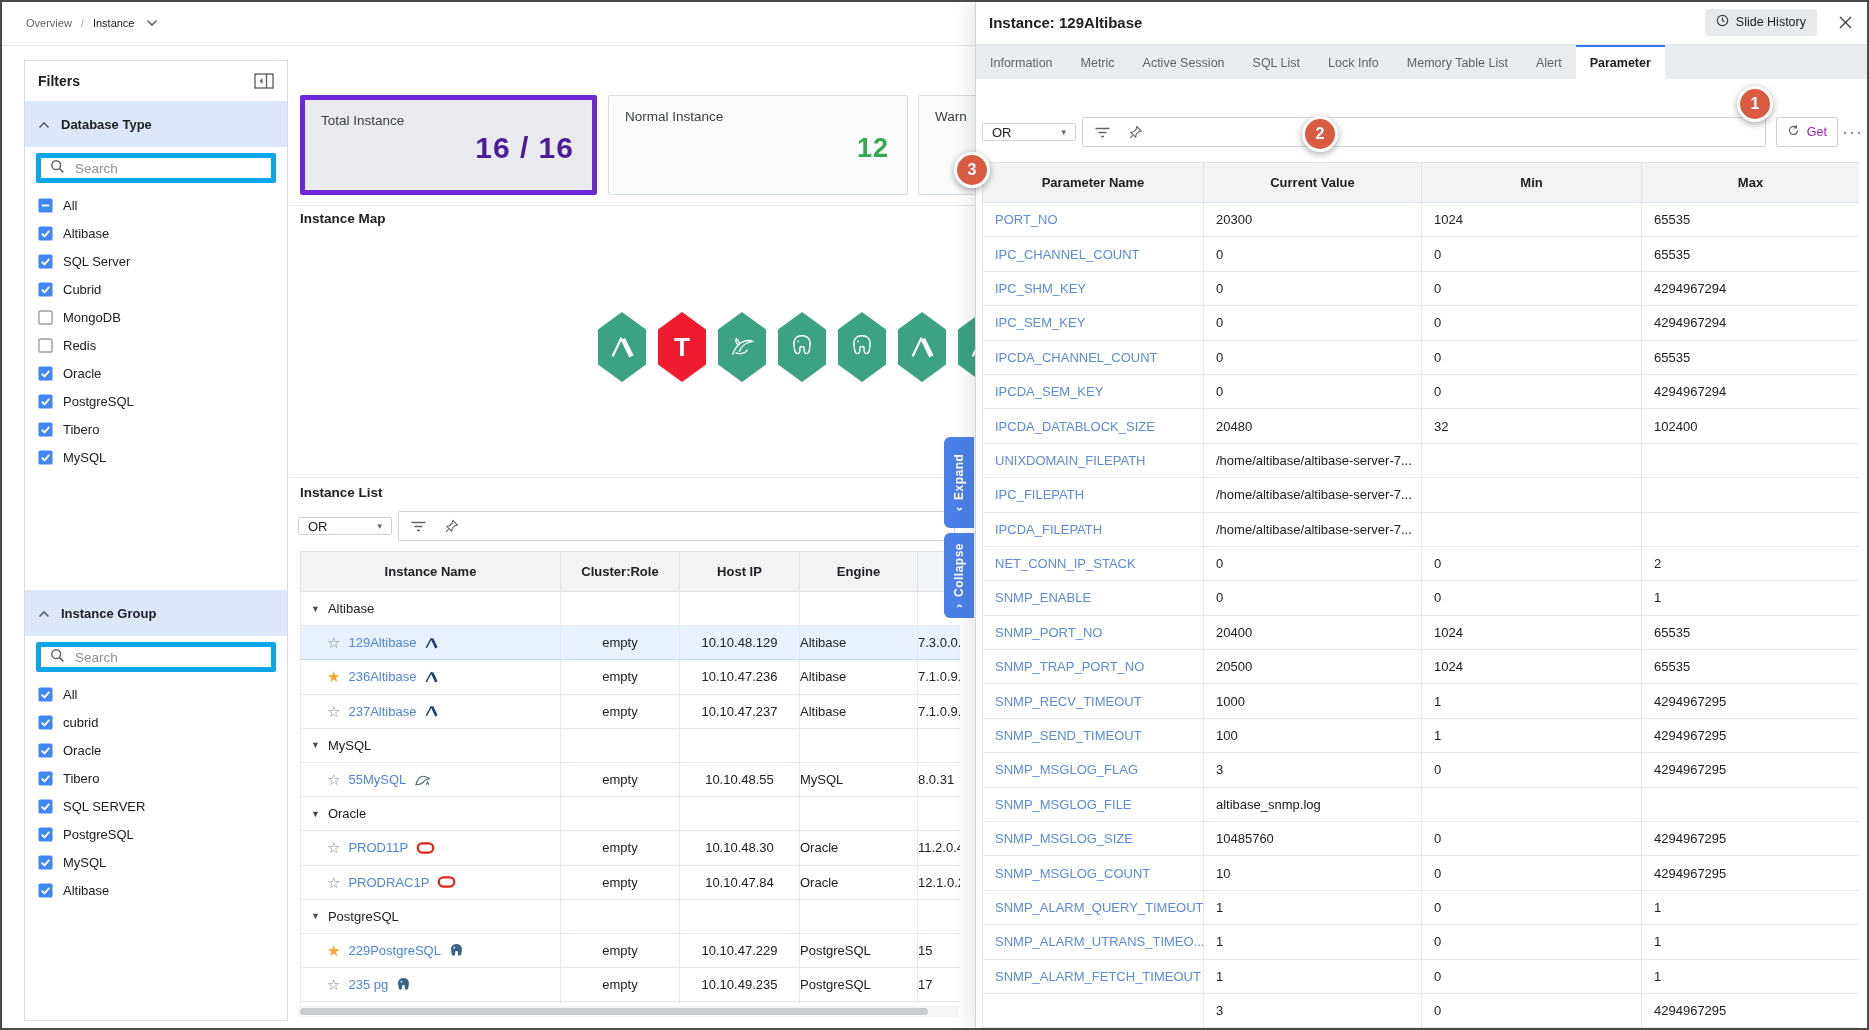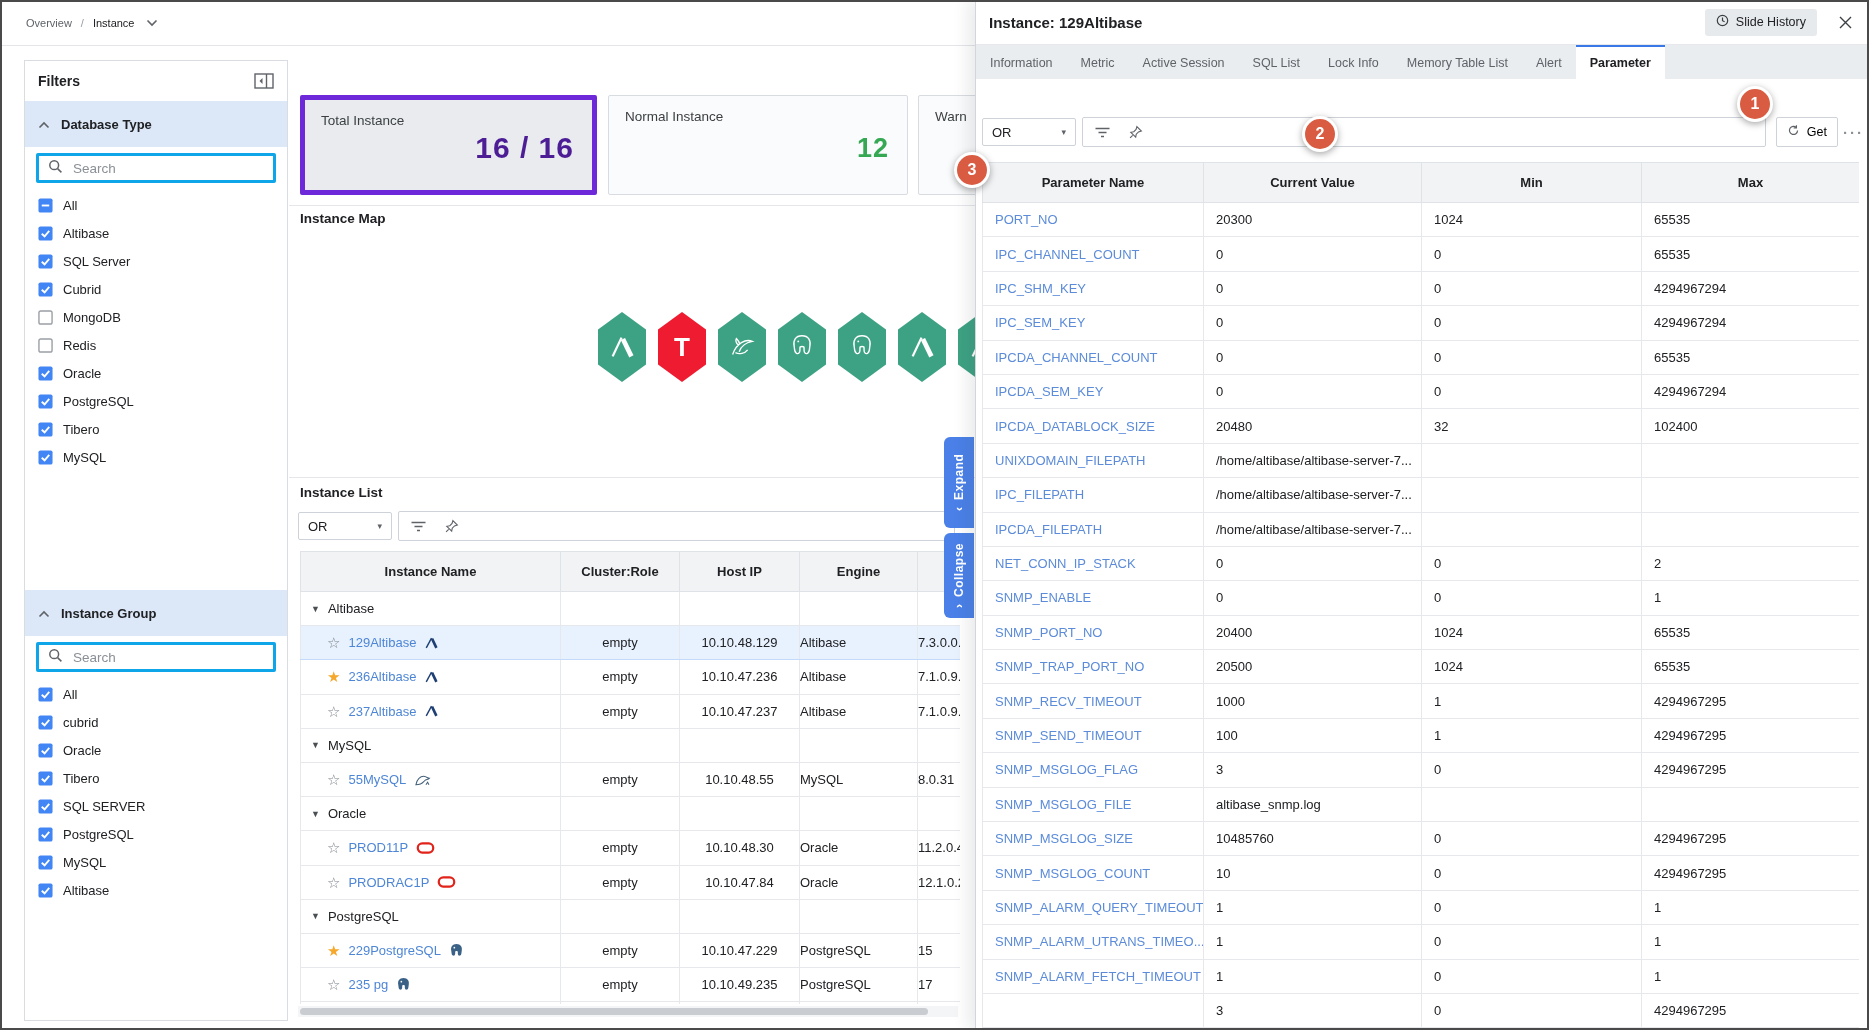--- a/index.html
+++ b/index.html
@@ -15,21 +15,21 @@
   .bc-sep{color:#9aa0a6;}
   .bc-cur{color:#202124;cursor:pointer;}
   .bc-caret{display:inline-flex;margin-left:2px;cursor:pointer;}
 
   
   .sidebar{position:absolute;left:24px;top:60px;width:264px;height:961px;border:1px solid #d9dde2;background:#fff;box-sizing:border-box;}
   .sb-head{height:40px;display:flex;align-items:center;justify-content:space-between;padding:0 13px;}
   .sb-title{font-weight:bold;font-size:14px;}
   .sb-collapse{cursor:pointer;display:inline-flex;}
   .sec-head{height:46px;background:#dce8f8;display:flex;align-items:center;gap:11px;padding:0 13px;font-weight:bold;cursor:pointer;}
-  .search{margin:6px 11px 4px;height:30px;border:3px solid #0ea5e9;border-radius:2px;display:flex;align-items:center;gap:8px;padding:0 9px;box-sizing:border-box;}
+  .search{margin:6px 11px 4px;height:30px;border:5px solid #0ea5e9;border-radius:2px;display:flex;align-items:center;gap:8px;padding:0 9px;box-sizing:border-box;}
   .search input{border:none;outline:none;flex:1;font-family:"Liberation Sans",sans-serif;font-size:13.5px;color:#202124;background:transparent;min-width:0;}
   .search input::placeholder{color:#8a9096;}
   .items{padding-top:4px;}
   .chk-row{display:flex;align-items:center;gap:10px;height:28px;padding:0 13px;cursor:pointer;}
   .chk{width:15px;height:15px;display:inline-flex;flex:none;}
   .chk svg{width:15px;height:15px;}
   .section2{margin-top:119px;}
 
   
   .card{position:absolute;top:95px;height:100px;box-sizing:border-box;border:1px solid #d8dce0;background:#fafbfc;border-radius:2px;cursor:pointer;}
@@ -48,21 +48,21 @@
   
   .hexrow{position:absolute;left:598px;top:312px;display:flex;gap:12px;}
   .hex{width:48px;height:70px;clip-path:polygon(50% 0,100% 25%,100% 75%,50% 100%,0 75%,0 25%);
        display:flex;align-items:center;justify-content:center;cursor:pointer;flex:none;}
   .hex.normal{background:#3da283;} .hex.warning{background:#ee1b31;}
   .hex svg{width:30px;height:30px;}
   .hex-letter{color:#fff;font-weight:bold;font-size:26px;}
 
   
   .filterbar{display:flex;align-items:center;}
-  .op-select{width:94px;height:28px;border:1px solid #ced3d9;border-radius:2px;background:#fff;display:flex;align-items:center;
+  .op-select{width:94px;height:18px;border:1px solid #ced3d9;border-radius:2px;background:#fff;display:flex;align-items:center;
              justify-content:space-between;padding:0 9px;box-sizing:border-box;cursor:pointer;flex:none;}
   .op-caret{color:#5f6368;font-size:9px;}
   .fb-body{flex:1;height:30px;border:1px solid #ced3d9;border-radius:2px;margin-left:6px;display:flex;align-items:center;gap:17px;padding:0 11px;box-sizing:border-box;}
   .fbi{display:inline-flex;cursor:pointer;}
   .fb-list{position:absolute;left:298px;top:511px;width:657px;height:30px;}
 
   
   .itable-wrap{position:absolute;left:300px;top:551px;width:660px;height:453px;overflow:hidden;}
   table.itable{border-collapse:collapse;table-layout:fixed;width:777px;}
   .itable th{height:37px;background:#f1f3f4;border:1px solid #dfe2e6;font-size:13px;font-weight:bold;color:#202124;}
@@ -96,21 +96,21 @@
              font-family:"Liberation Sans",sans-serif;font-size:12.5px;color:#202124;cursor:pointer;margin-right:18px;}
   .close{cursor:pointer;display:inline-flex;width:20px;justify-content:center;}
   .tabs{height:34px;background:#e9edf0;display:flex;align-items:stretch;border-top:1px solid #e6e8eb;}
   .tab{display:flex;align-items:center;padding:0 14px;font-size:12.5px;color:#5f6368;cursor:pointer;border-top:2px solid transparent;box-sizing:border-box;}
   .tab.active{background:#fff;color:#202124;font-weight:bold;border-top:2px solid #3b78e7;}
   .pl-row{display:flex;align-items:center;gap:18px;padding:13px 0 0 13px;}
   .pl-title{font-weight:bold;font-size:13px;}
   .pl-time{font-size:12.5px;color:#3c4043;}
   .fb-param{position:absolute;left:6px;right:5px;top:117px;height:30px;}
   .get-btn{display:flex;align-items:center;gap:7px;height:30px;border:1px solid #ced3d9;border-radius:2px;background:#fff;
-           padding:0 10px;margin-left:10px;font-family:"Liberation Sans",sans-serif;font-size:12.5px;color:#000000;cursor:pointer;box-sizing:border-box;flex:none;}
+           padding:0 10px;margin-left:10px;font-family:"Liberation Sans",sans-serif;font-size:12.5px;color:#a21caf;cursor:pointer;box-sizing:border-box;flex:none;}
   .more{margin-left:5px;color:#8a9096;font-weight:bold;letter-spacing:2px;font-size:15px;cursor:pointer;flex:none;}
 
   .ptable-wrap{position:absolute;left:6px;top:162px;width:877px;bottom:0;overflow:hidden;}
   table.ptable{border-collapse:collapse;table-layout:fixed;width:877px;}
   .ptable th{height:37px;background:#f1f3f4;border:1px solid #dfe2e6;font-size:13px;font-weight:bold;color:#202124;}
   .ptable td{height:33.4px;border:1px solid #e6e8eb;font-size:13px;padding:0 6px 0 12px;background:#fff;overflow:hidden;white-space:nowrap;}
   .pname{color:#5b8bd9;cursor:pointer;}
 
   
   .badge{position:absolute;width:30px;height:30px;border-radius:50%;background:#d95b41;color:#fff;font-weight:bold;font-size:16px;

